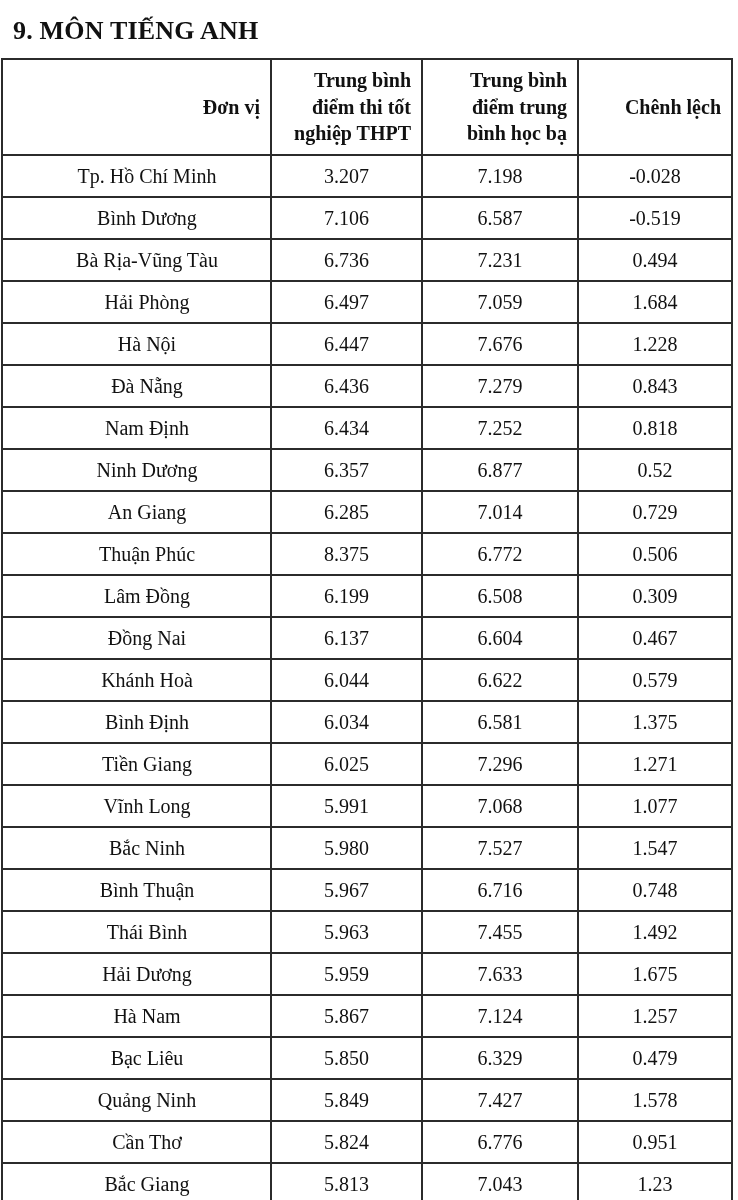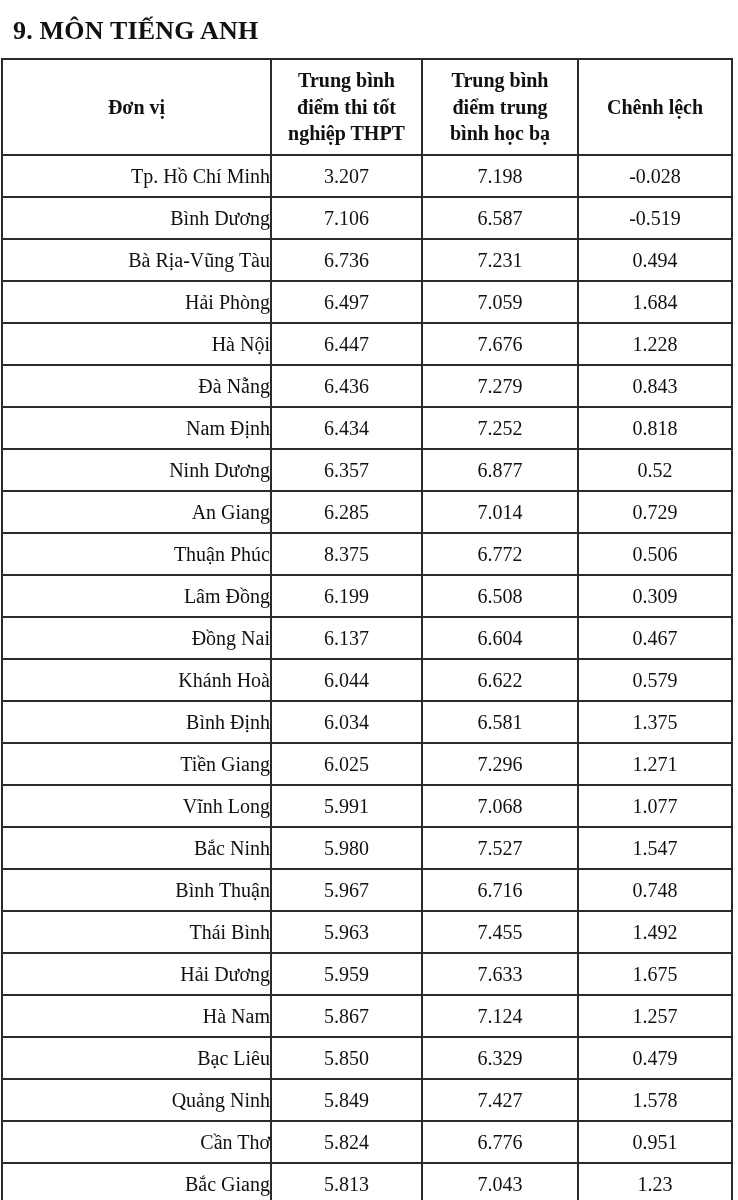--- a/index.html
+++ b/index.html
@@ -38,30 +38,30 @@
   .score-table col.c-diff { width: 154px; }
   .score-table th, .score-table td {
     border: 2px solid #2b2b2b;
     font-size: 20px;
     vertical-align: middle;
     overflow: hidden;
   }
   .score-table thead th {
     height: 90px;
     font-weight: bold;
-    text-align: center;
+    text-align: right;
     line-height: 1.32;
     padding: 2px 10px;
   }
   .score-table td {
     height: 40px;
     padding: 0;
   }
   .score-table td.unit-cell {
-    text-align: right;
+    text-align: center;
     padding-left: 21px;
   }
   .score-table td.num-cell {
     text-align: center;
   }
 </style>
 </head>
 <body>
 
 <div class="page-title">9. MÔN TIẾNG ANH</div>

